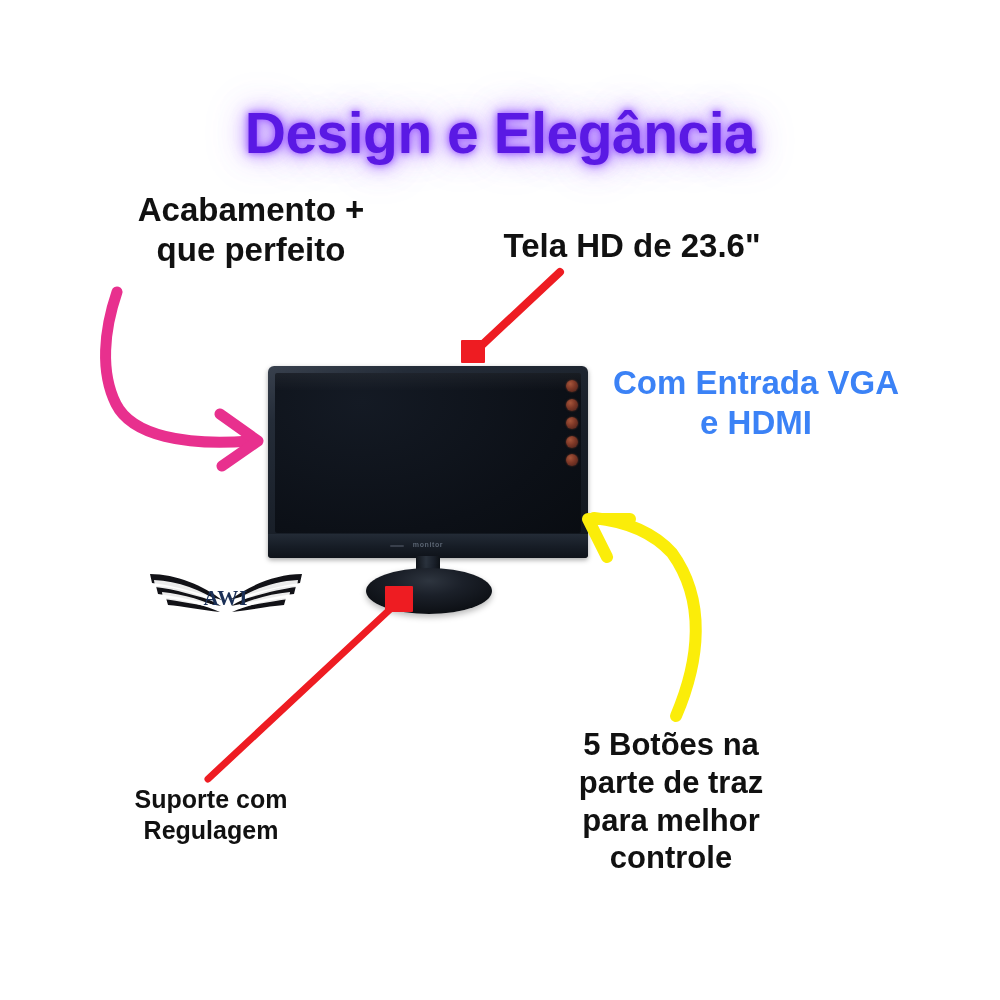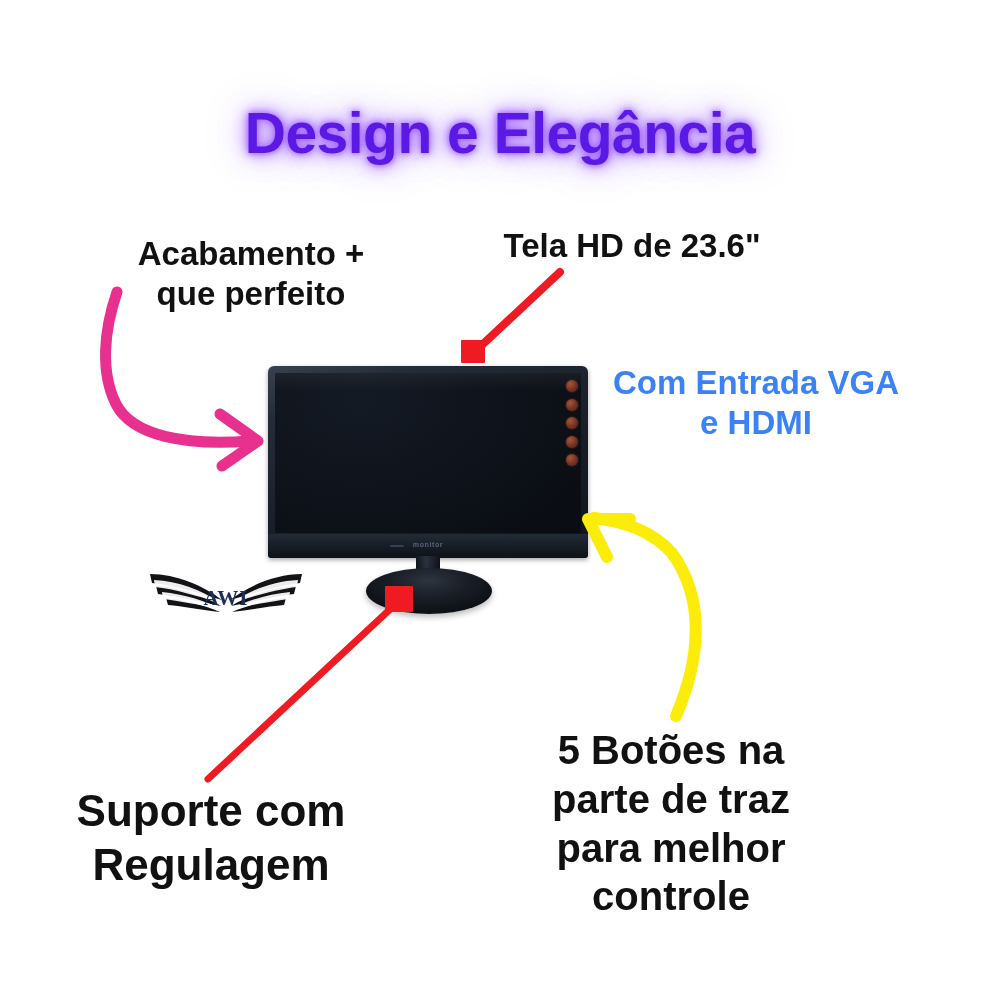--- a/index.html
+++ b/index.html
@@ -41,38 +41,38 @@
   
   .callout {
     position: absolute;
     font-weight: bold;
     color: #111111;
     line-height: 1.22;
     white-space: pre-line;
   }
   .callout.c-acabamento {
     left: 86px;  top: 190px;  width: 330px;
-    font-size: 33px;  text-align: center; margin-top: 44px;
+    font-size: 33px;  text-align: center;
   }
   .callout.c-tela {
     left: 452px; top: 226px;  width: 360px;
     font-size: 33px;  text-align: center;
   }
   .callout.c-vga {
     left: 578px; top: 363px;  width: 356px;
     font-size: 33px;  text-align: center;
     color: #3b82f6;
   }
   .callout.c-suporte {
     left: 66px;  top: 784px;  width: 290px;
-    font-size: 44px;  text-align: center;
+    font-size: 25px;  text-align: center;
   }
   .callout.c-botoes {
     left: 540px; top: 726px;  width: 262px;
-    font-size: 40px;  text-align: center;
+    font-size: 31px;  text-align: center;
   }
 
   
   #monitor {
     position: absolute;
     left: 268px;
     top: 366px;
   }
   .bezel {
     position: absolute;

